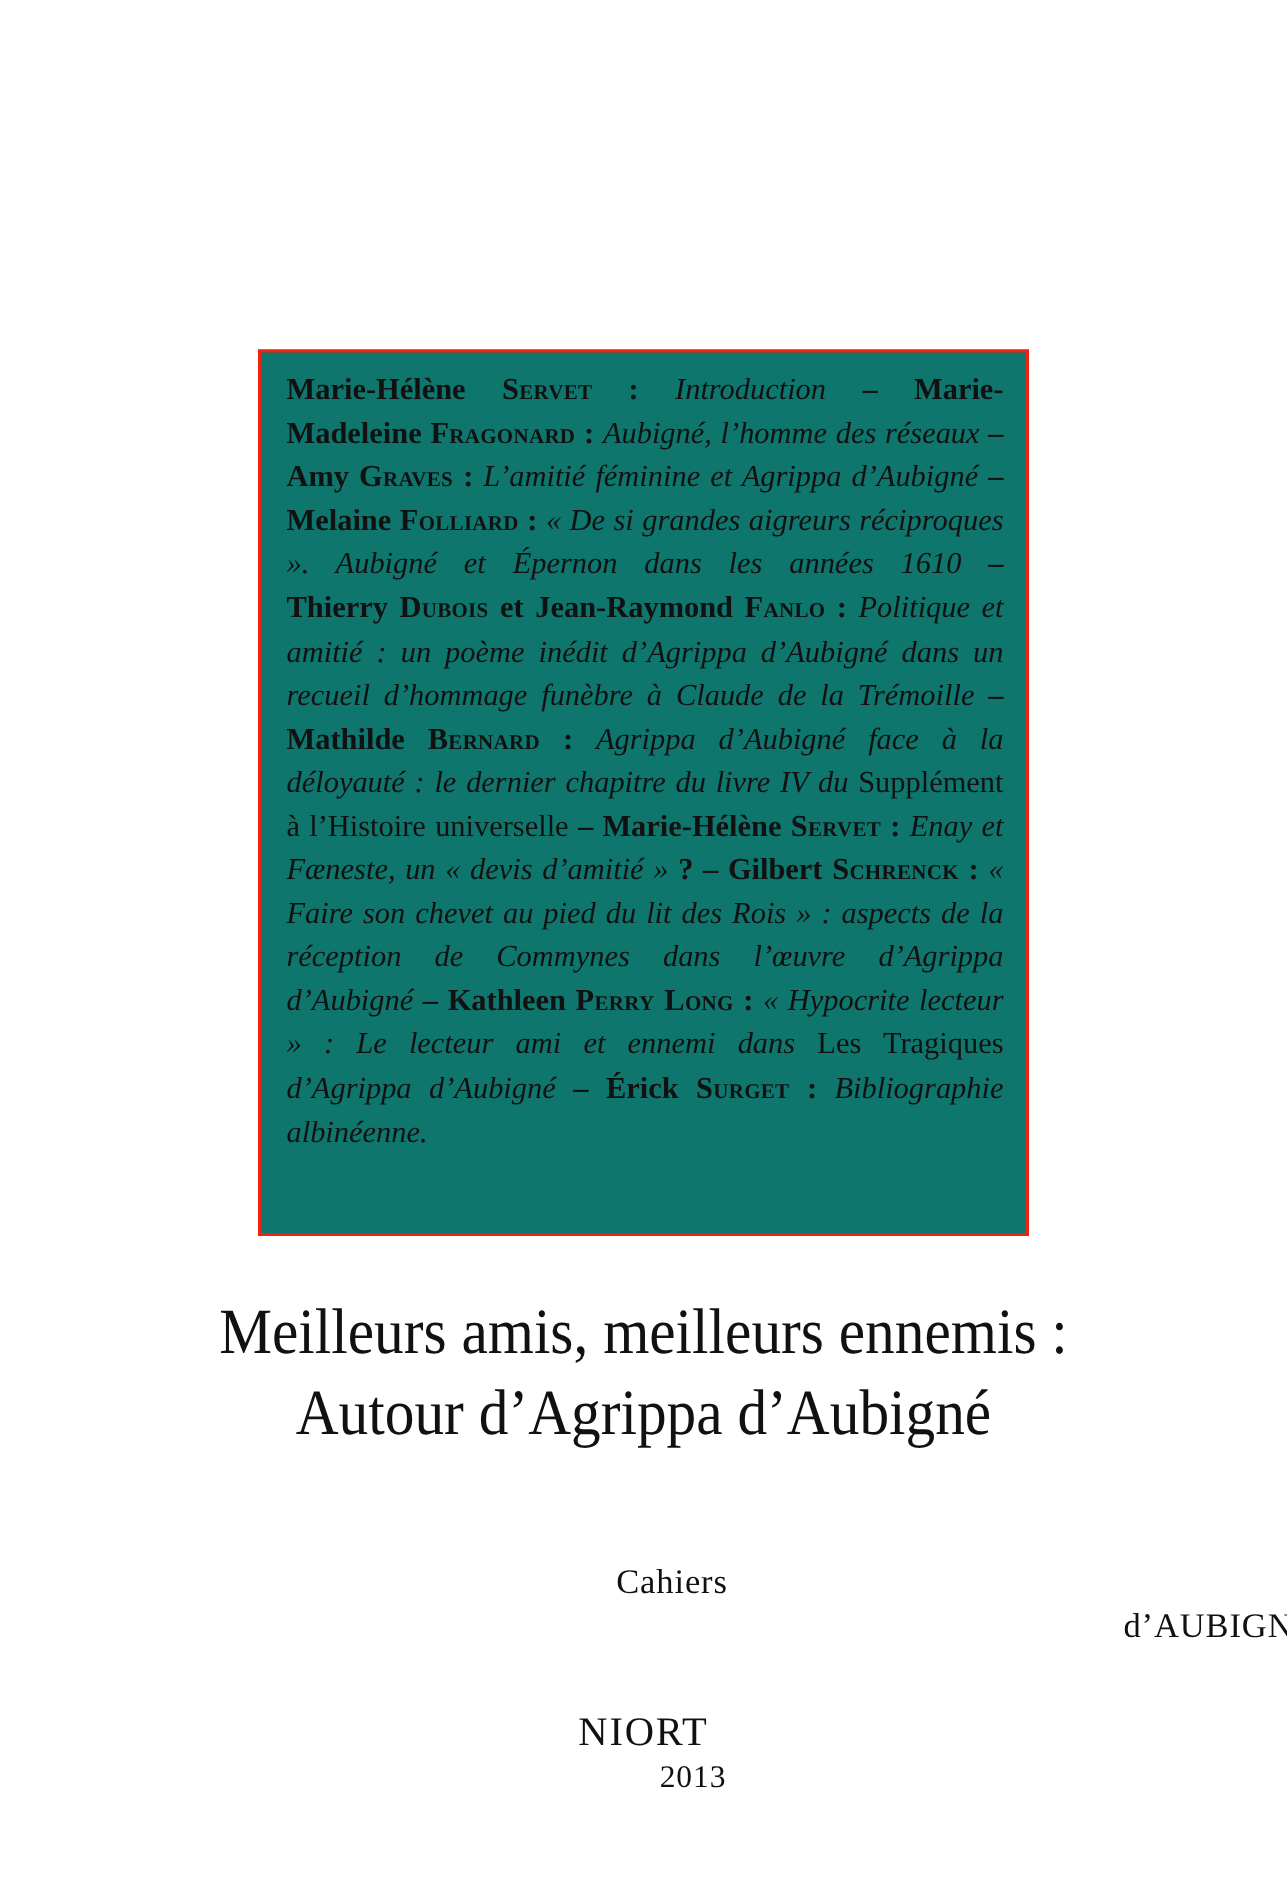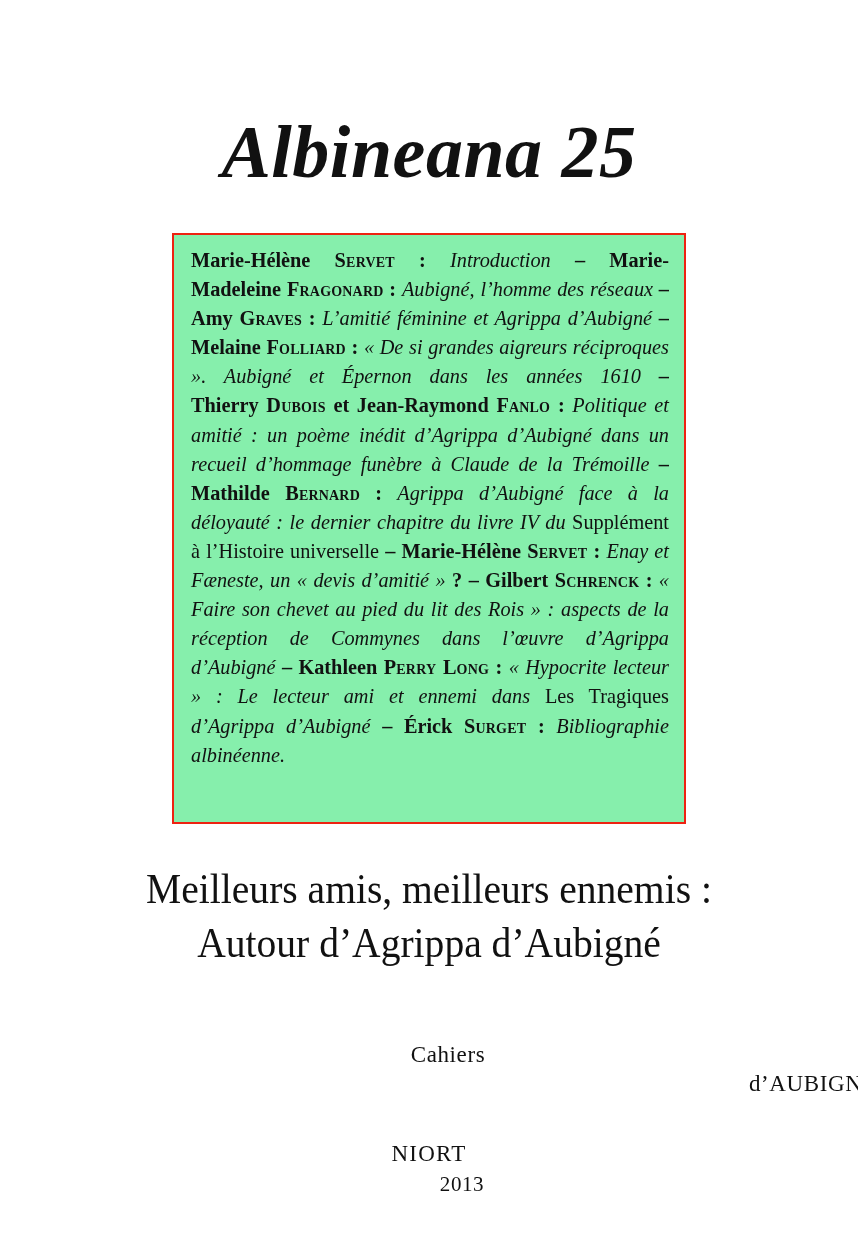--- a/index.html
+++ b/index.html
@@ -42,21 +42,21 @@
 
   
   .contents-box {
     position: absolute;
     left: 172px;
     top: 233px;
     width: 514px;
     height: 591px;
     box-sizing: border-box;
     border: 2px solid #EE2211;
-    background: #86efac;
+    background: #0f766e;
   }
   .contents-inner {
     position: absolute;
     left: 17px;
     top: 11px;
     width: 478px;
     text-align: justify;
     text-justify: inter-word;
     font-size: 20.3px;
     line-height: 29.1px;
@@ -124,21 +124,21 @@
     letter-spacing: 0.6px;
     text-align: right;
   }
 
   .place {
     position: absolute;
     top: 1140px;
     left: 0;
     width: 858px;
     text-align: center;
-    font-size: 23px;
+    font-size: 27px;
     line-height: 28px;
     letter-spacing: 1.2px;
     color: #111111;
   }
   .year {
     position: absolute;
     top: 1171px;
     left: 0;
     width: 858px;
     text-align: center;
@@ -147,21 +147,20 @@
     letter-spacing: 0.6px;
     color: #111111;
     margin-left: 33px;
   }
 </style>
 </head>
 <body>
 
 <div class="page">
 
-  <div class="series-title">Albineana 25</div>
 
   <div class="contents-box">
     <div class="contents-inner">
       <b>Marie-Hélène</b>&nbsp;<span class="sc">Servet</span><b> : </b><span>Introduction</span> <b>–</b> <b>Marie-Madeleine</b>&nbsp;<span class="sc">Fragonard</span><b> : </b><span>Aubigné, l’homme des réseaux</span> <b>–</b> <b>Amy</b>&nbsp;<span class="sc">Graves</span><b> : </b><span>L’amitié féminine et Agrippa d’Aubigné</span><b> – </b><b>Melaine</b>&nbsp;<span class="sc">Folliard</span><b> : </b><span>« De si grandes aigreurs réciproques ». Aubigné et Épernon dans les années 1610</span><b> – </b><b>Thierry</b>&nbsp;<span class="sc">Dubois</span> <b>et</b> <b>Jean-Raymond</b>&nbsp;<span class="sc">Fanlo</span><b> : </b><span>Politique et amitié : un poème inédit d’Agrippa d’Aubigné dans un recueil d’hommage funèbre à Claude de la Trémoille</span><b> – </b><b>Mathilde</b>&nbsp;<span class="sc">Bernard</span><b> : </b><span>Agrippa d’Aubigné face à la déloyauté : le dernier chapitre du livre IV du <span class="rm">Supplément à l’Histoire universelle</span></span> <b>–</b> <b>Marie-Hélène</b>&nbsp;<span class="sc">Servet</span><b> : </b><span>Enay et Fæneste, un « devis d’amitié »</span> <b>?</b><b> – </b><b>Gilbert</b>&nbsp;<span class="sc">Schrenck</span><b> : </b><span>« Faire son chevet au pied du lit des Rois » : aspects de la réception de Commynes dans l’œuvre d’Agrippa d’Aubigné</span> <b>–</b> <b>Kathleen</b>&nbsp;<span class="sc">Perry Long</span><b> : </b><span>« Hypocrite lecteur » : Le lecteur ami et ennemi dans <span class="rm">Les Tragiques</span> d’Agrippa d’Aubigné</span><b> – </b><b>Érick</b>&nbsp;<span class="sc">Surget</span><b> : </b><span>Bibliographie albinéenne.</span>
     </div>
   </div>
 
   <div class="book-subtitle">
     <span class="line">Meilleurs amis, meilleurs ennemis :</span>
     <span class="line">Autour d’Agrippa d’Aubigné</span>

